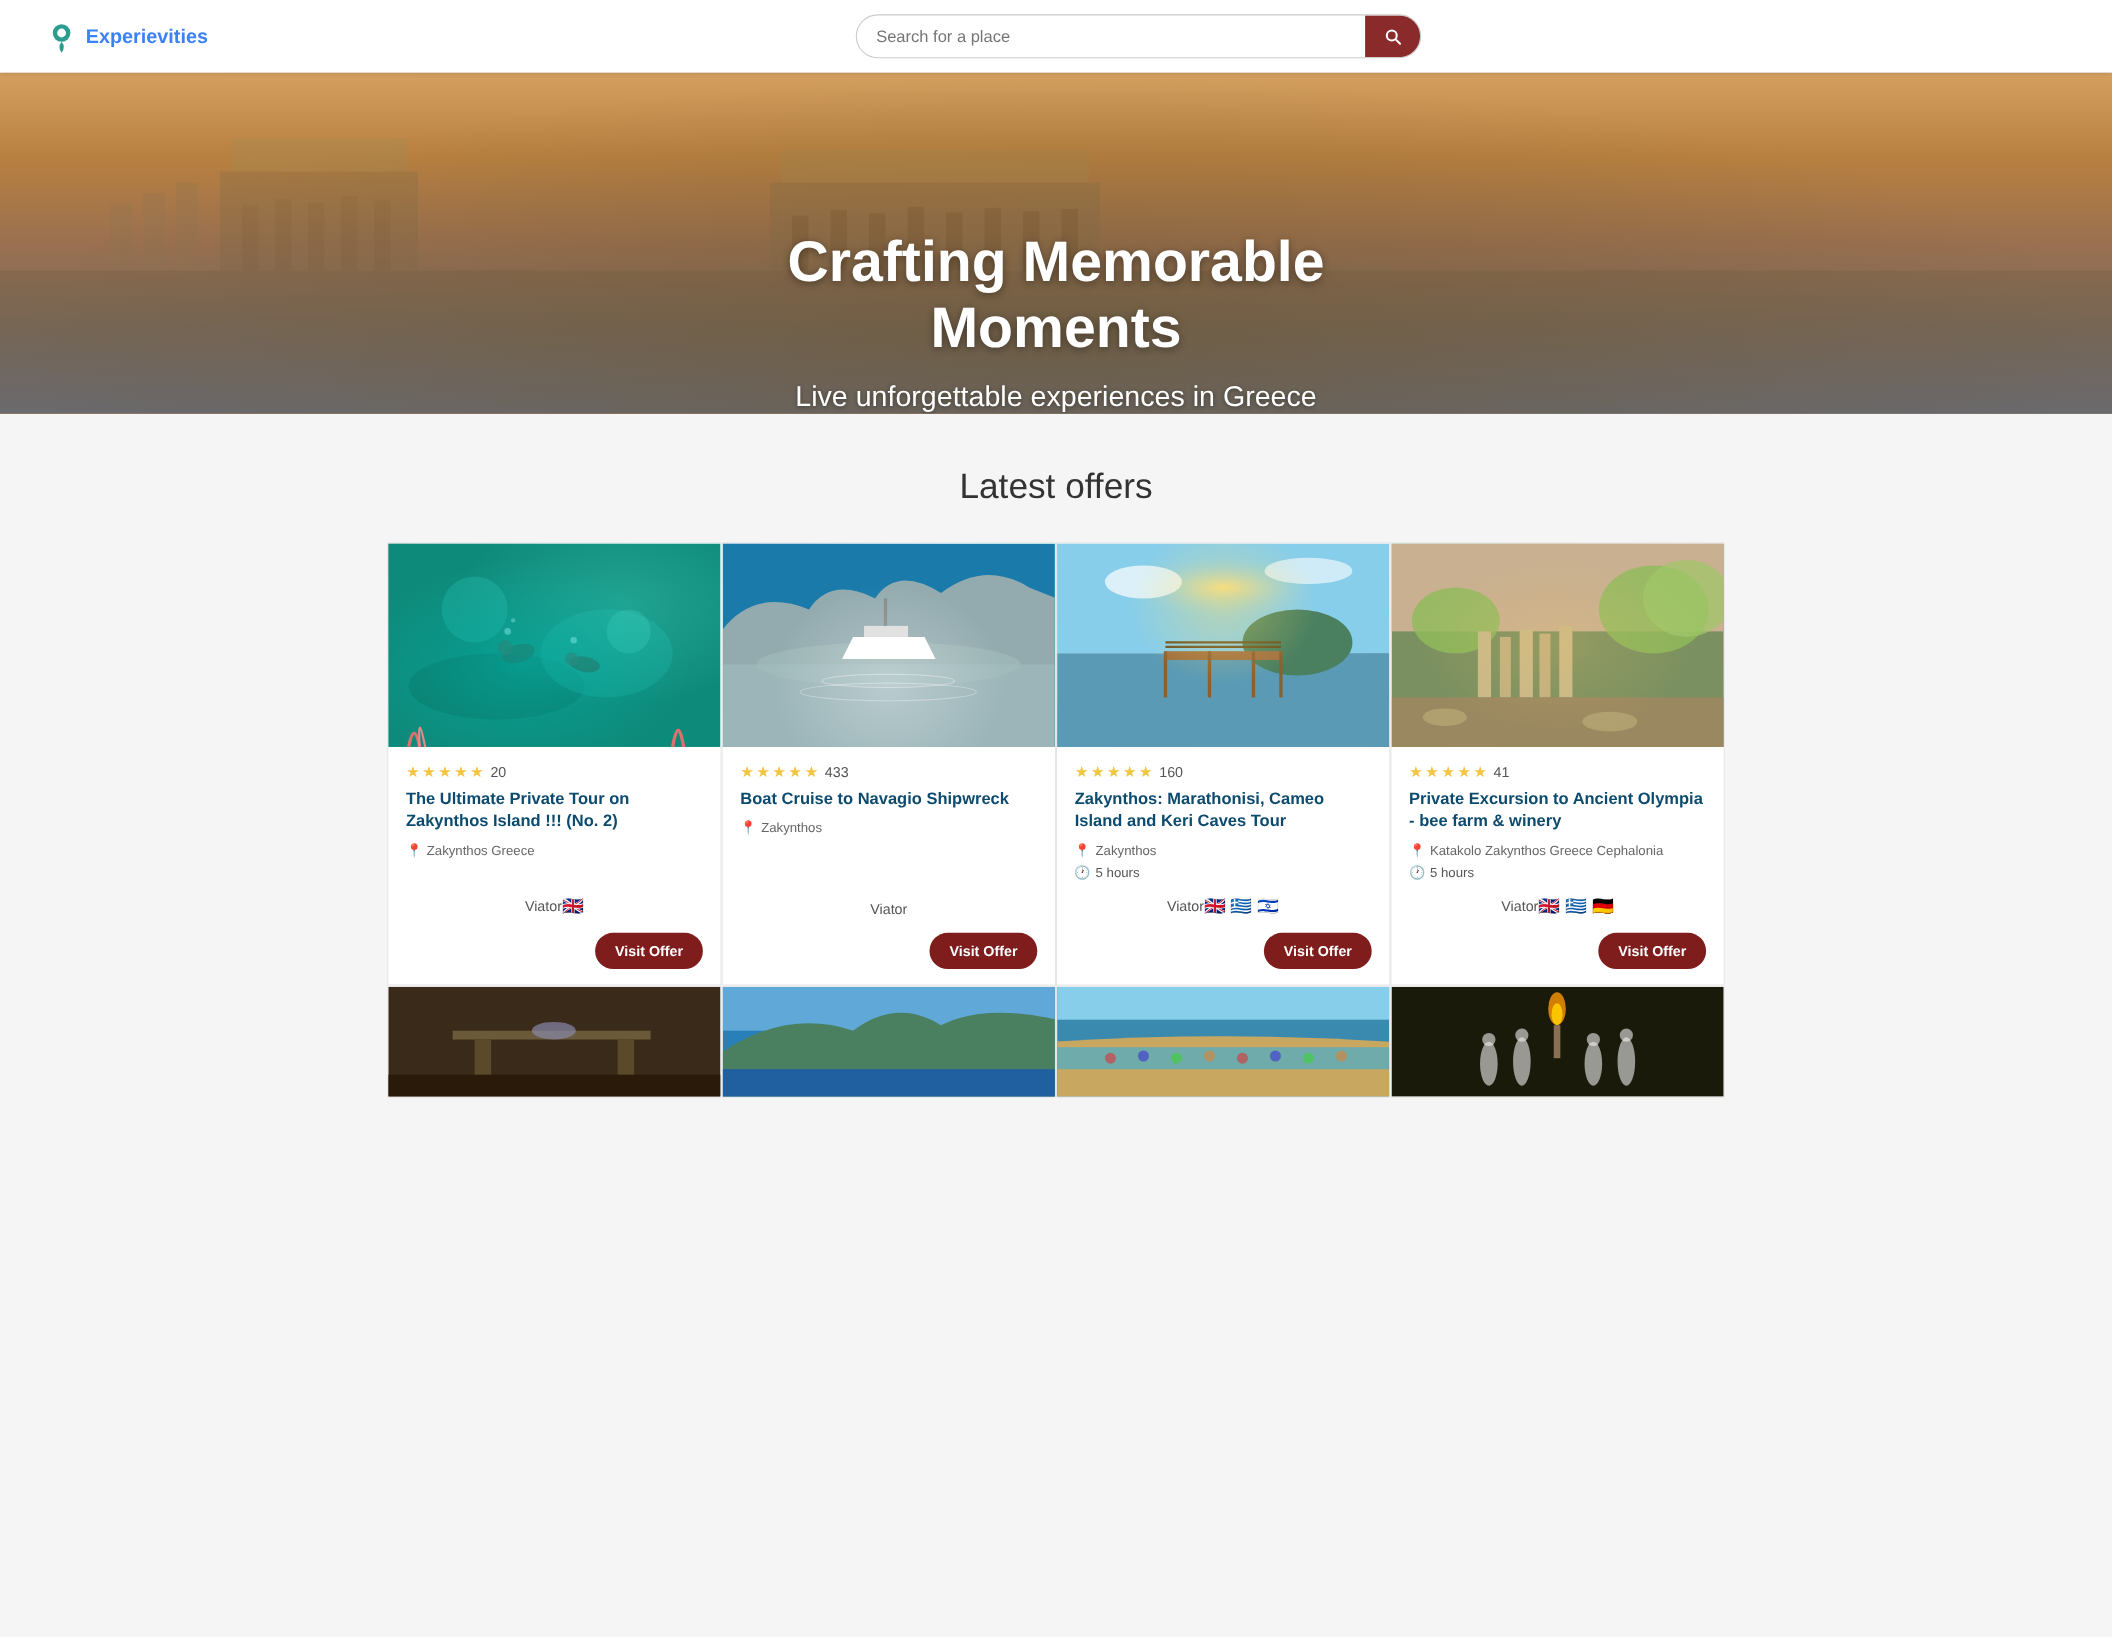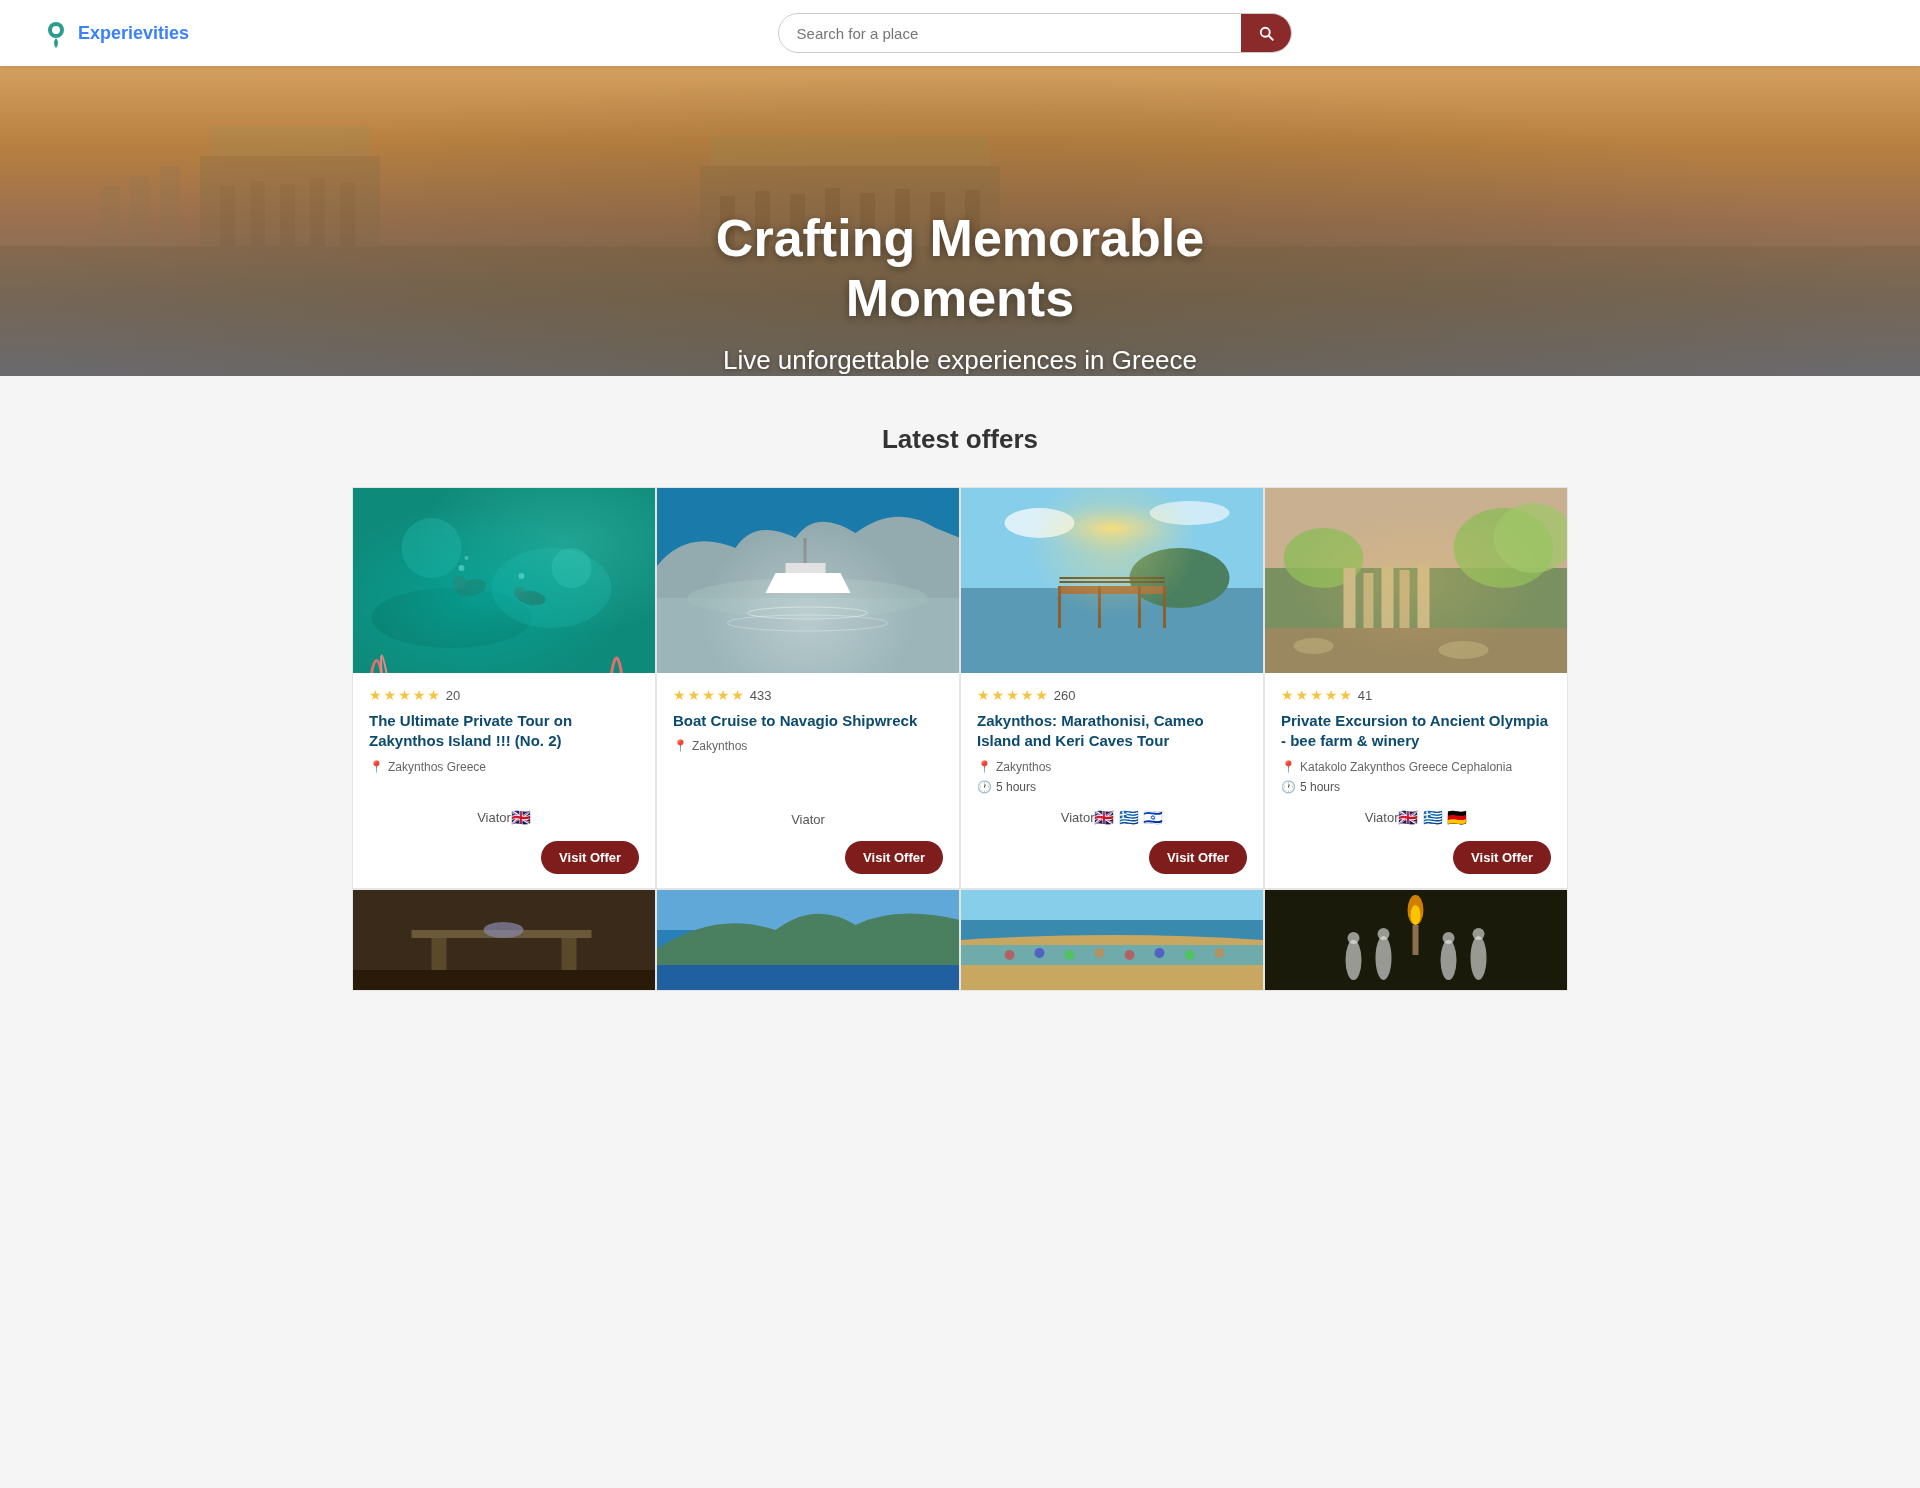--- a/index.html
+++ b/index.html
@@ -106,22 +106,22 @@
     }
 
     
     .section {
       padding: 48px 12px 32px;
       max-width: 1240px;
       margin: 0 auto;
     }
     .section-title {
       text-align: center;
-      font-size: 26px;
-      font-weight: 700;
+      font-size: 32px;
+      font-weight: 400;
       color: #333;
       margin-bottom: 32px;
     }
     .offers-grid {
       display: grid;
       grid-template-columns: repeat(4, 1fr);
       gap: 0;
     }
     .offer-card {
       background: #fff;
@@ -468,21 +468,21 @@
             <line x1="100" y1="94" x2="205" y2="94" stroke="#6a5020" stroke-width="2"></line>
           </svg>
         </div>
         <div class="offer-body">
           <div class="offer-stars">
             <span class="star">★</span>
             <span class="star">★</span>
             <span class="star">★</span>
             <span class="star">★</span>
             <span class="star-half">★</span>
-            <span class="review-count">260</span>
+            <span class="review-count">160</span>
           </div>
           <div class="offer-title">Zakynthos: Marathonisi, Cameo Island and Keri Caves Tour</div>
           <div class="offer-location">
             <span class="location-pin">📍</span>
             <span>Zakynthos</span>
           </div>
           <div class="offer-duration">
             <span class="clock-icon">🕐</span>
             <span>5 hours</span>
           </div>

